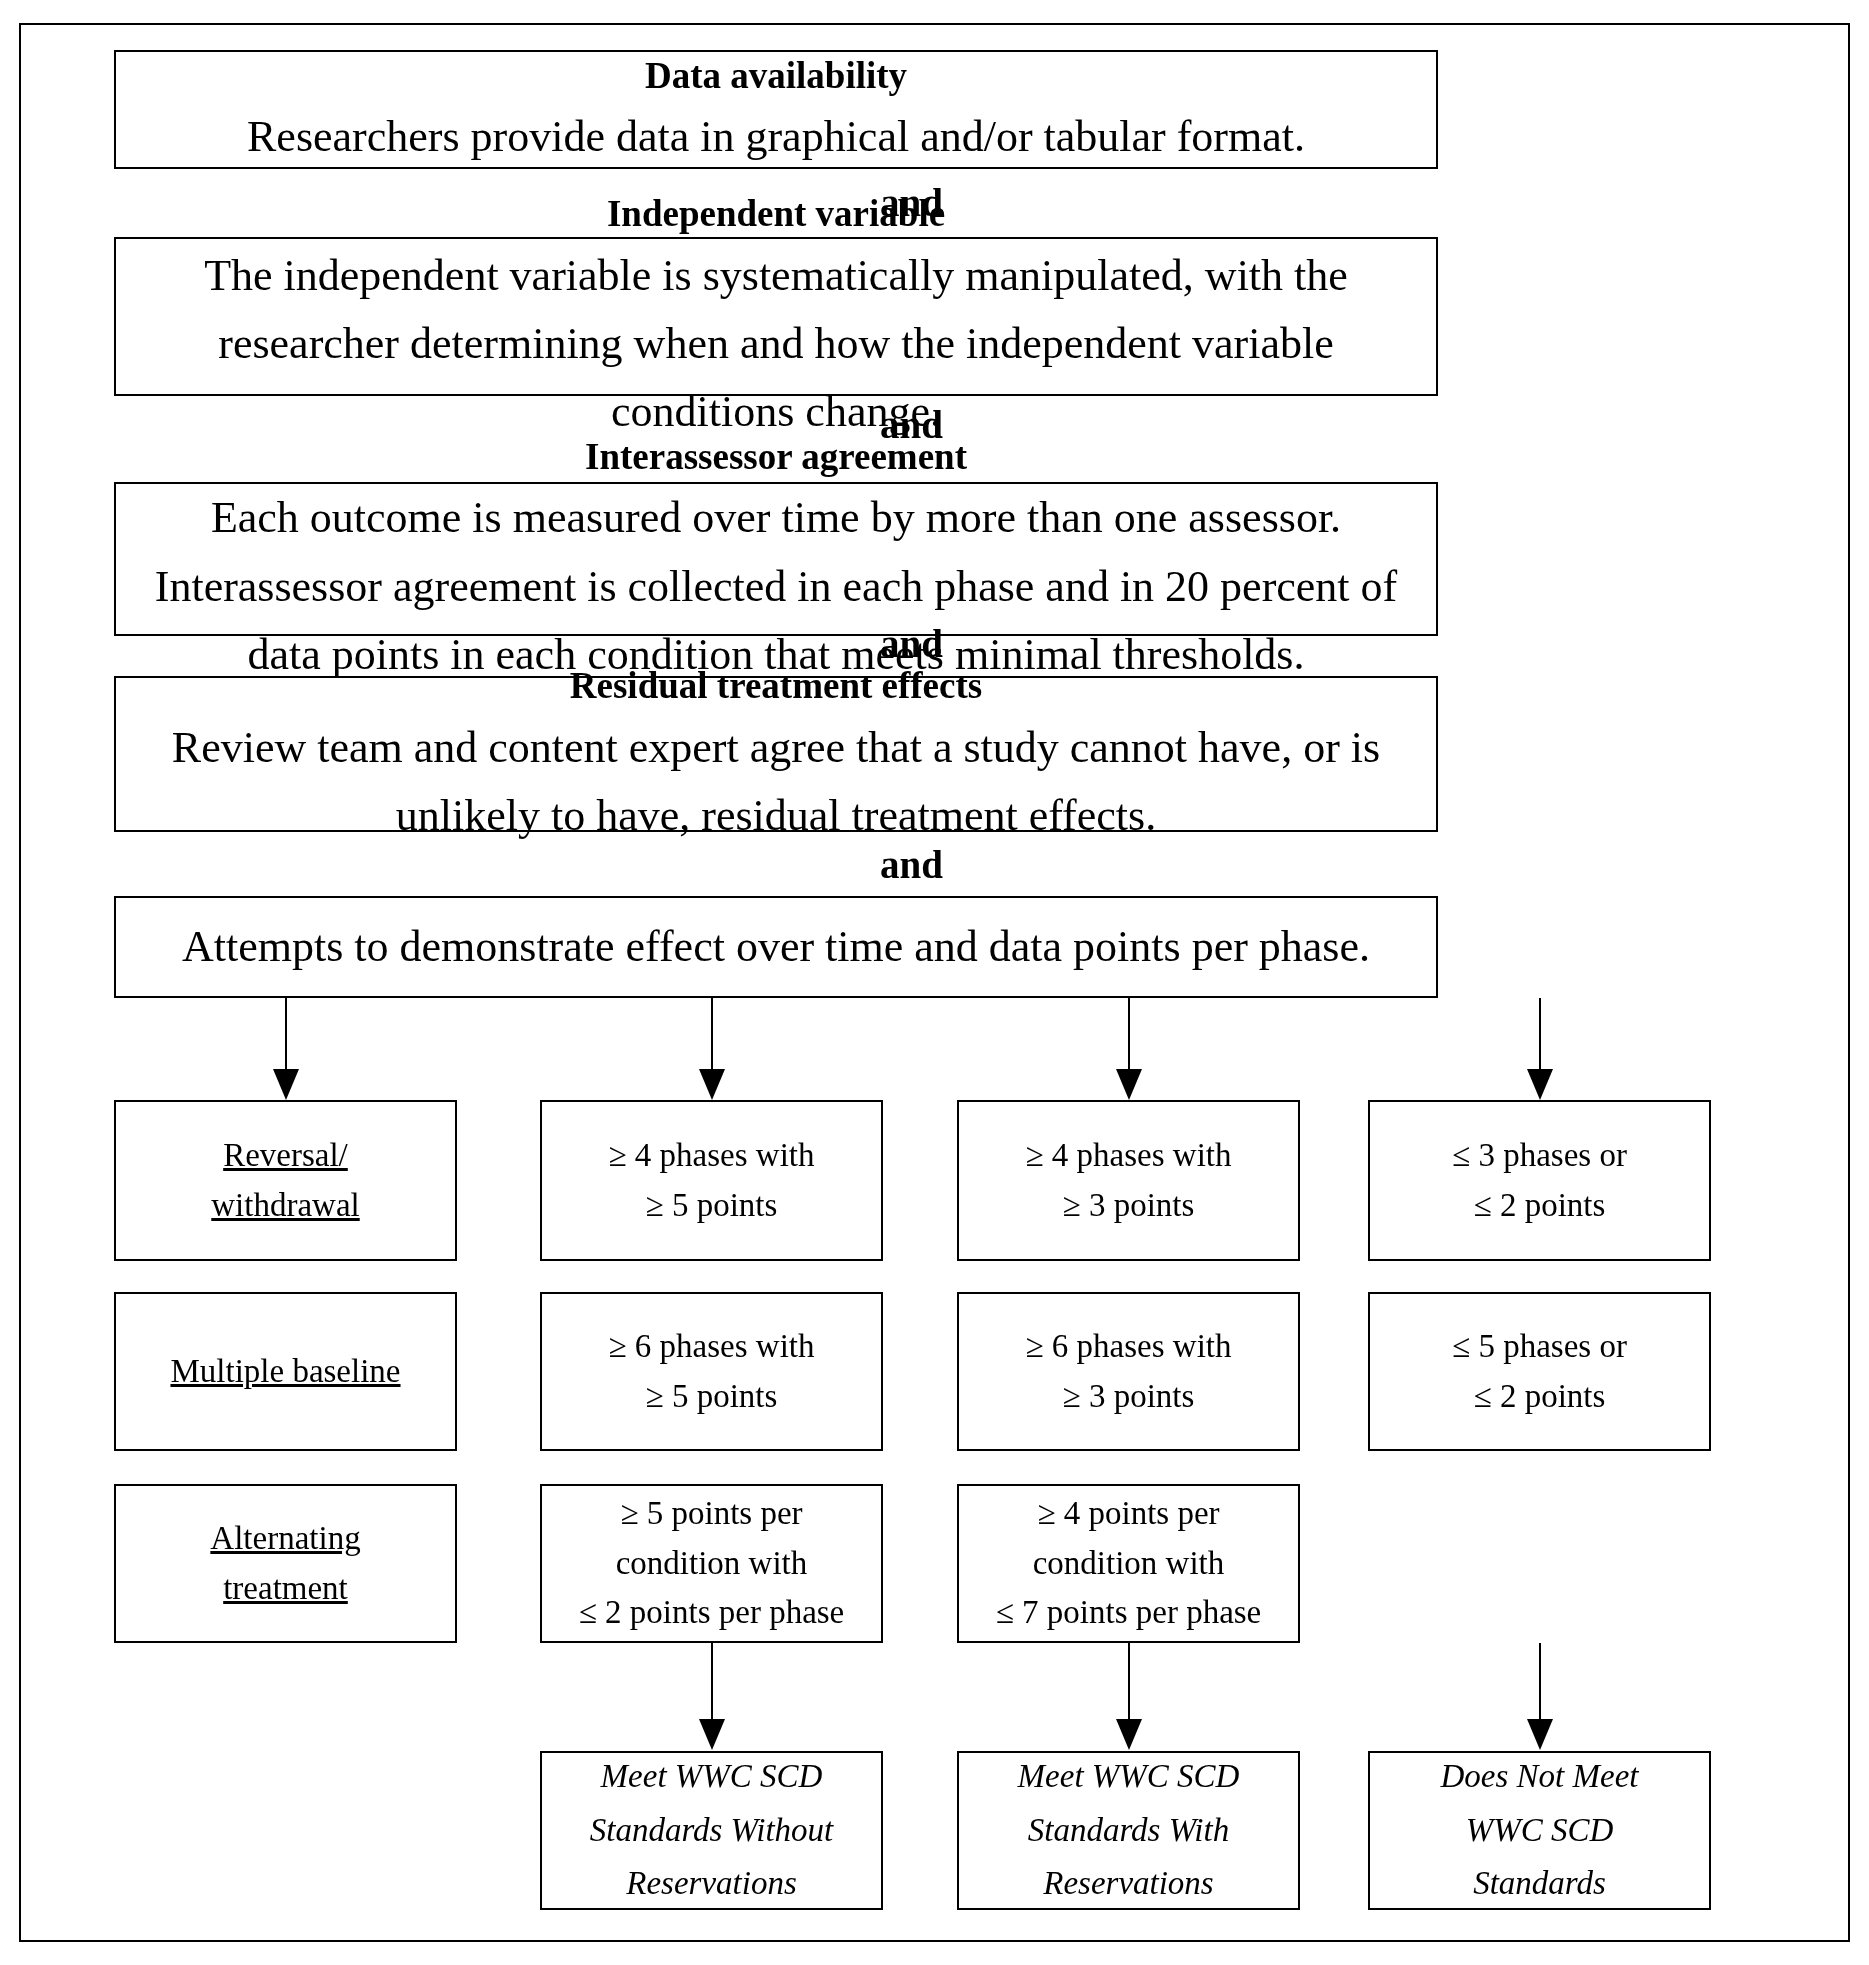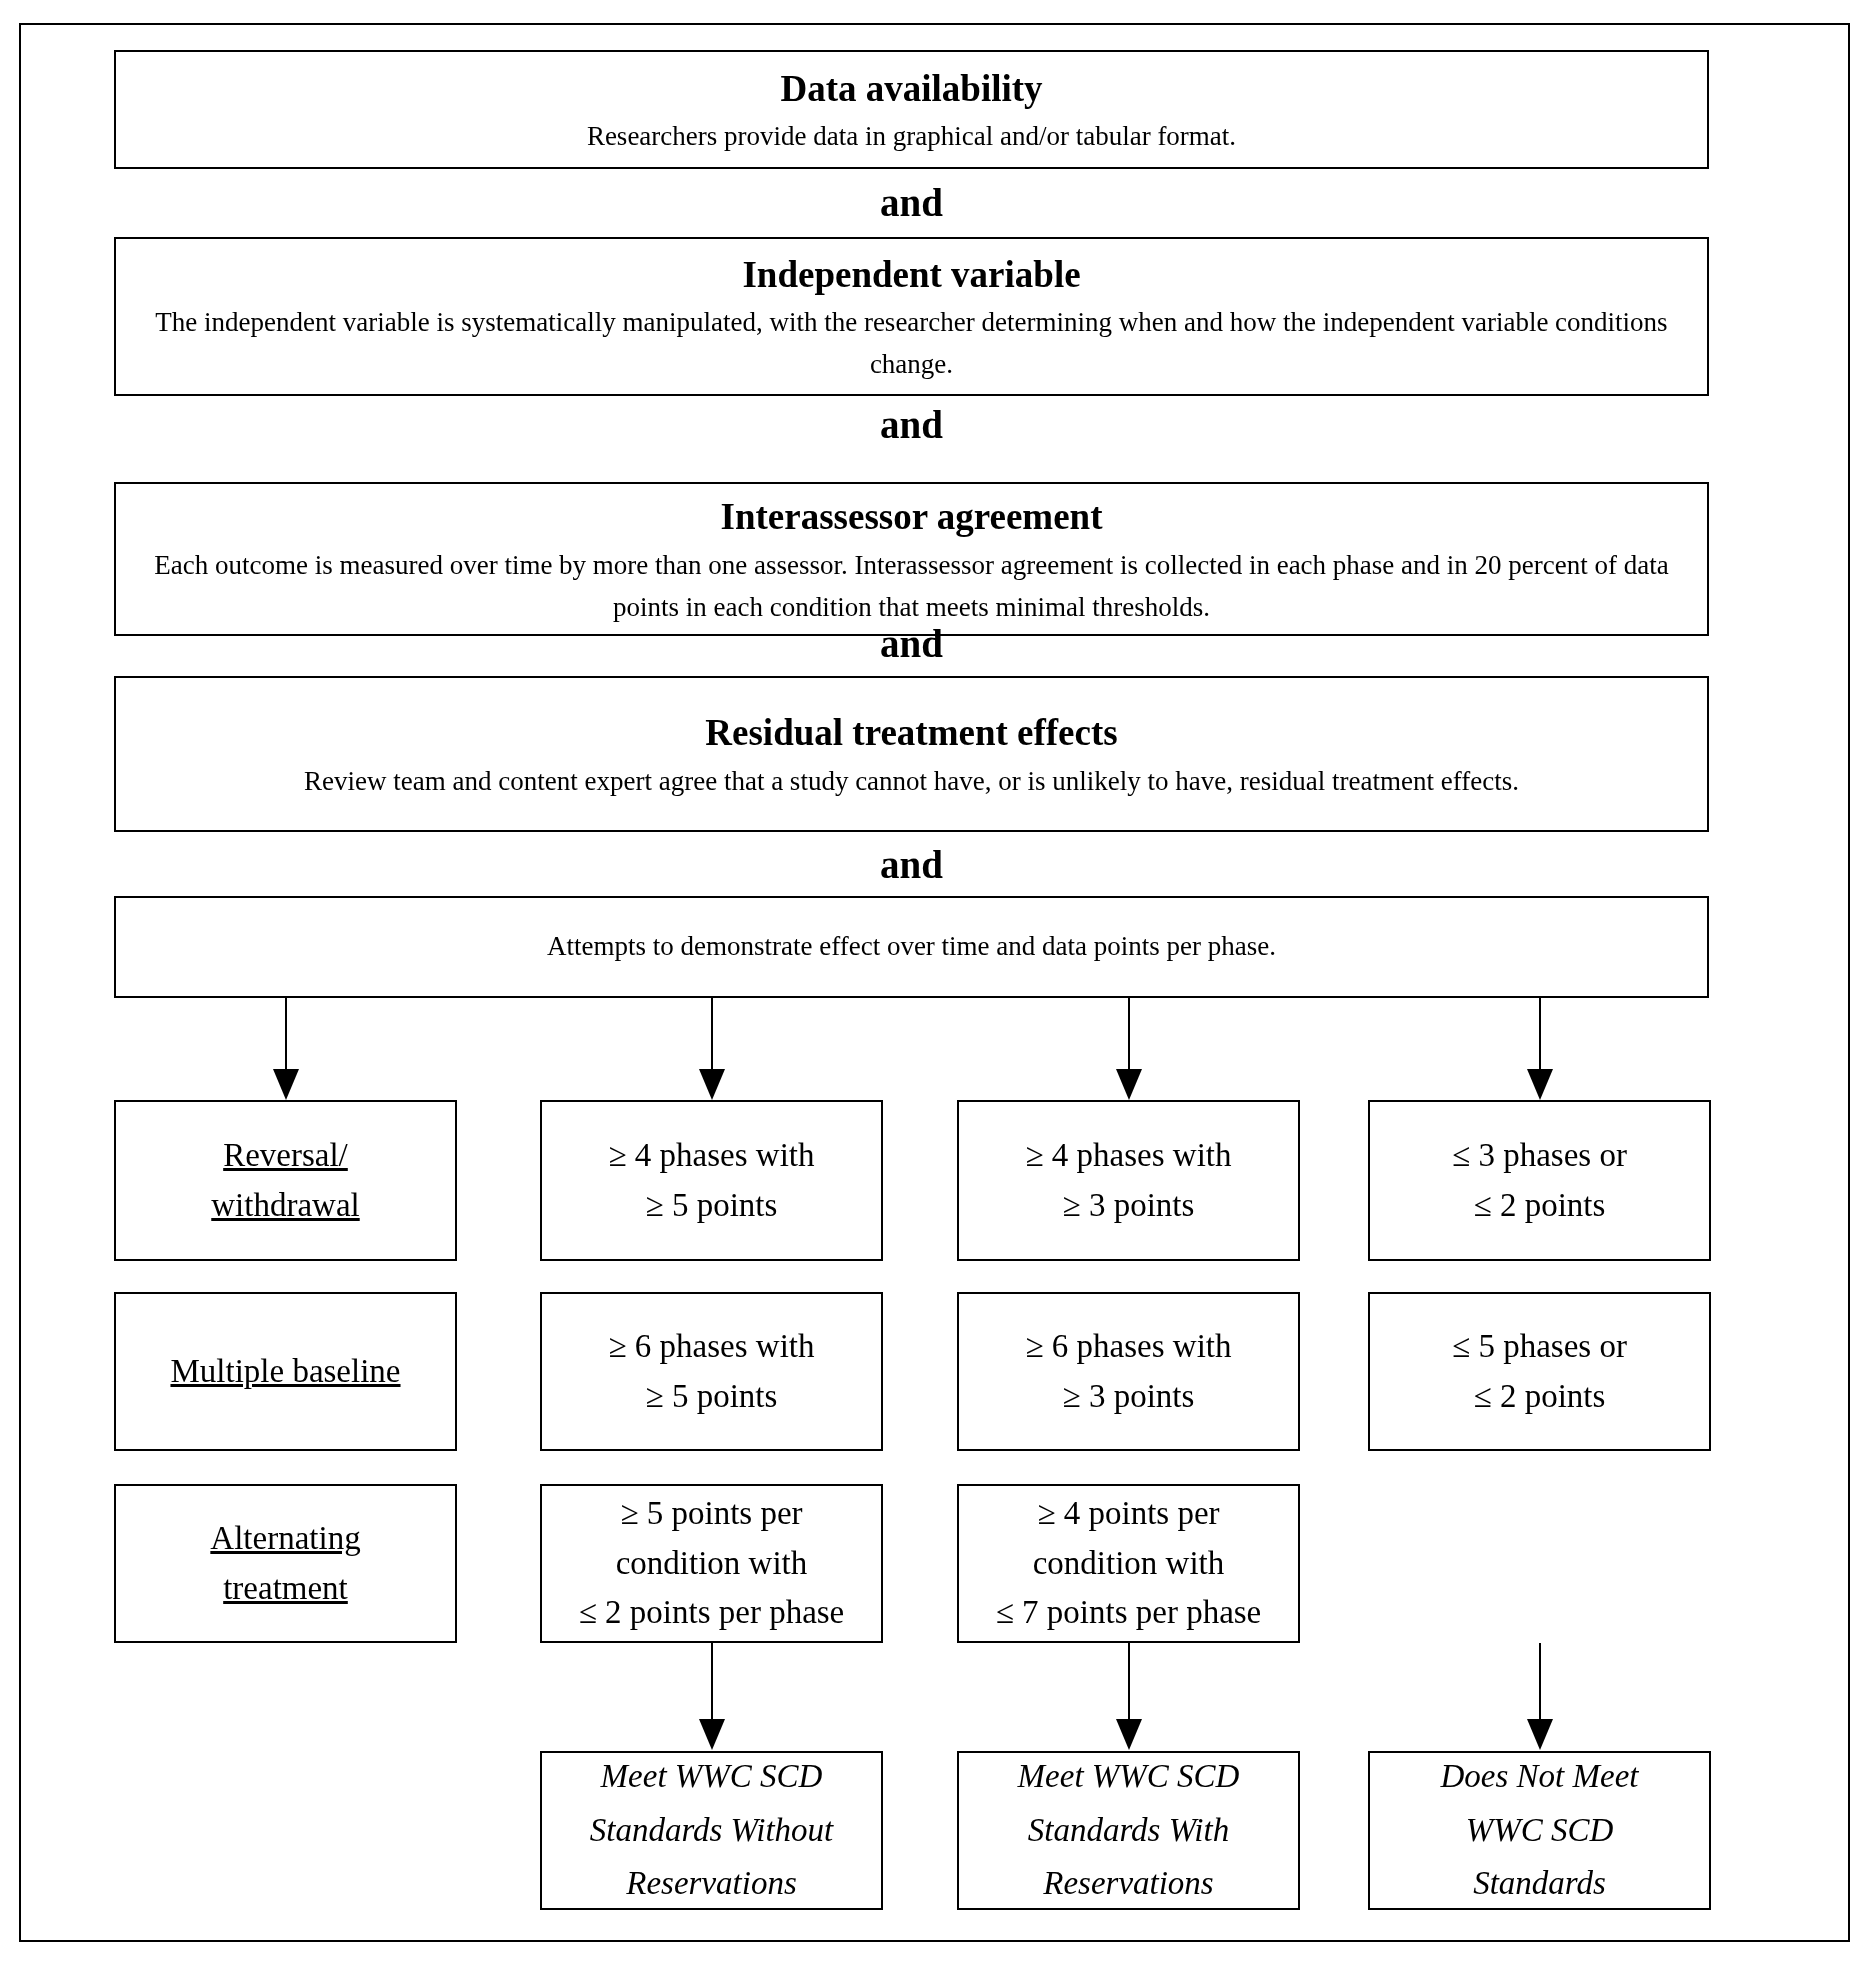--- a/index.html
+++ b/index.html
@@ -21,23 +21,23 @@
   .box {
     position: absolute;
     border: 2.9px solid #000;
     background: #fff;
     display: flex;
     flex-direction: column;
     align-items: center;
     justify-content: center;
     text-align: center;
   }
-  .stack { left: 114px; width: 1595px; padding: 0 21.5px; }
+  .stack { left: 114px; width: 1324px; padding: 0 21.5px; }
   .title { font-weight: bold; font-size: 37px; line-height: 1.5; }
-  .bodytext { font-size: 27px; line-height: 1.55; }
+  .bodytext { font-size: 44px; line-height: 1.55; }
   .and {
     position: absolute;
     left: 114px; width: 1595px;
     display: flex; align-items: center; justify-content: center;
     font-weight: bold; font-size: 39px;
   }
   .cell {
     width: 343px;
     font-size: 33px;
     line-height: 1.5;

